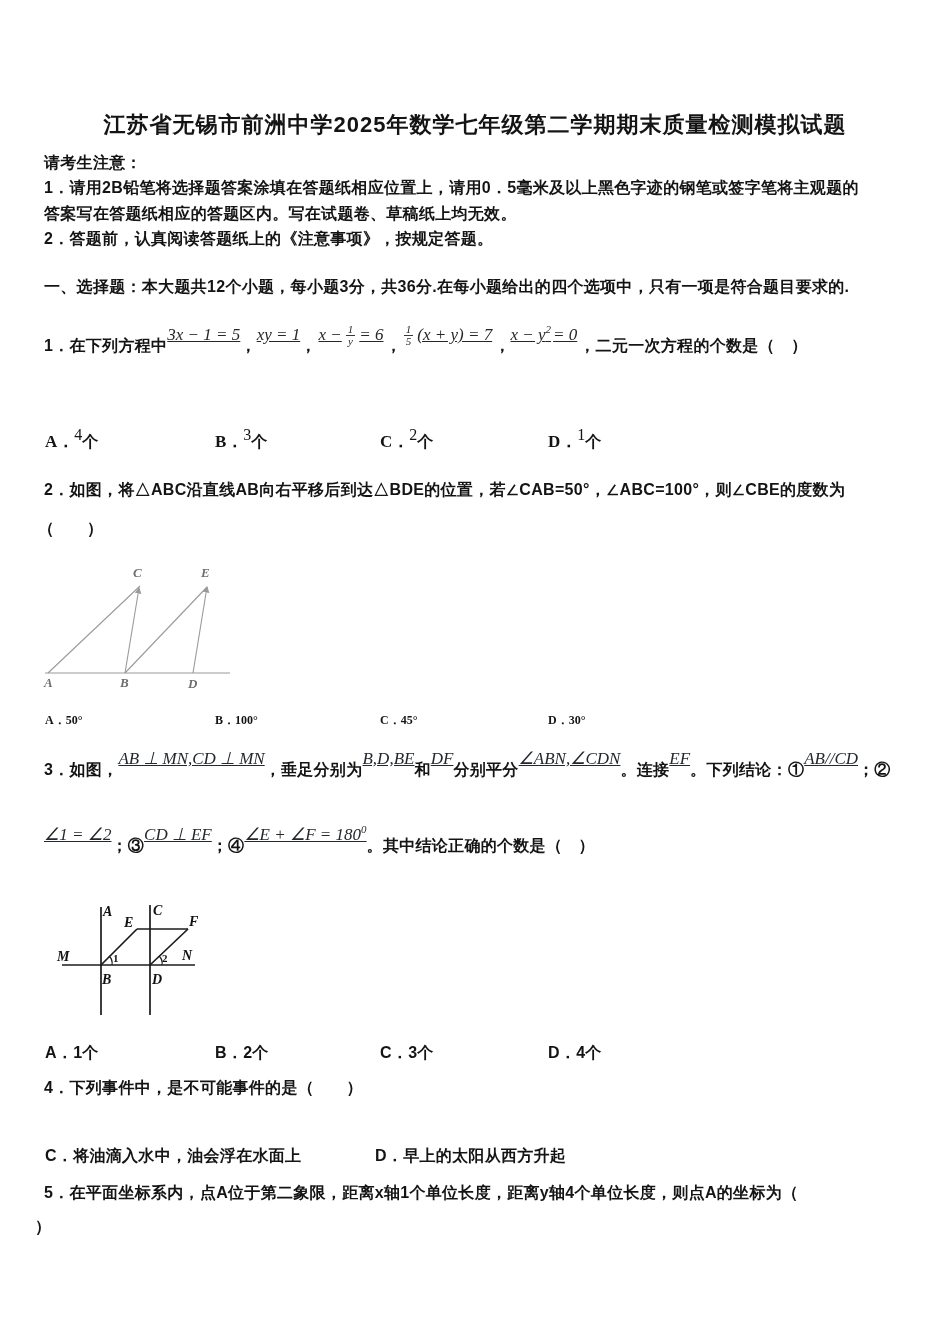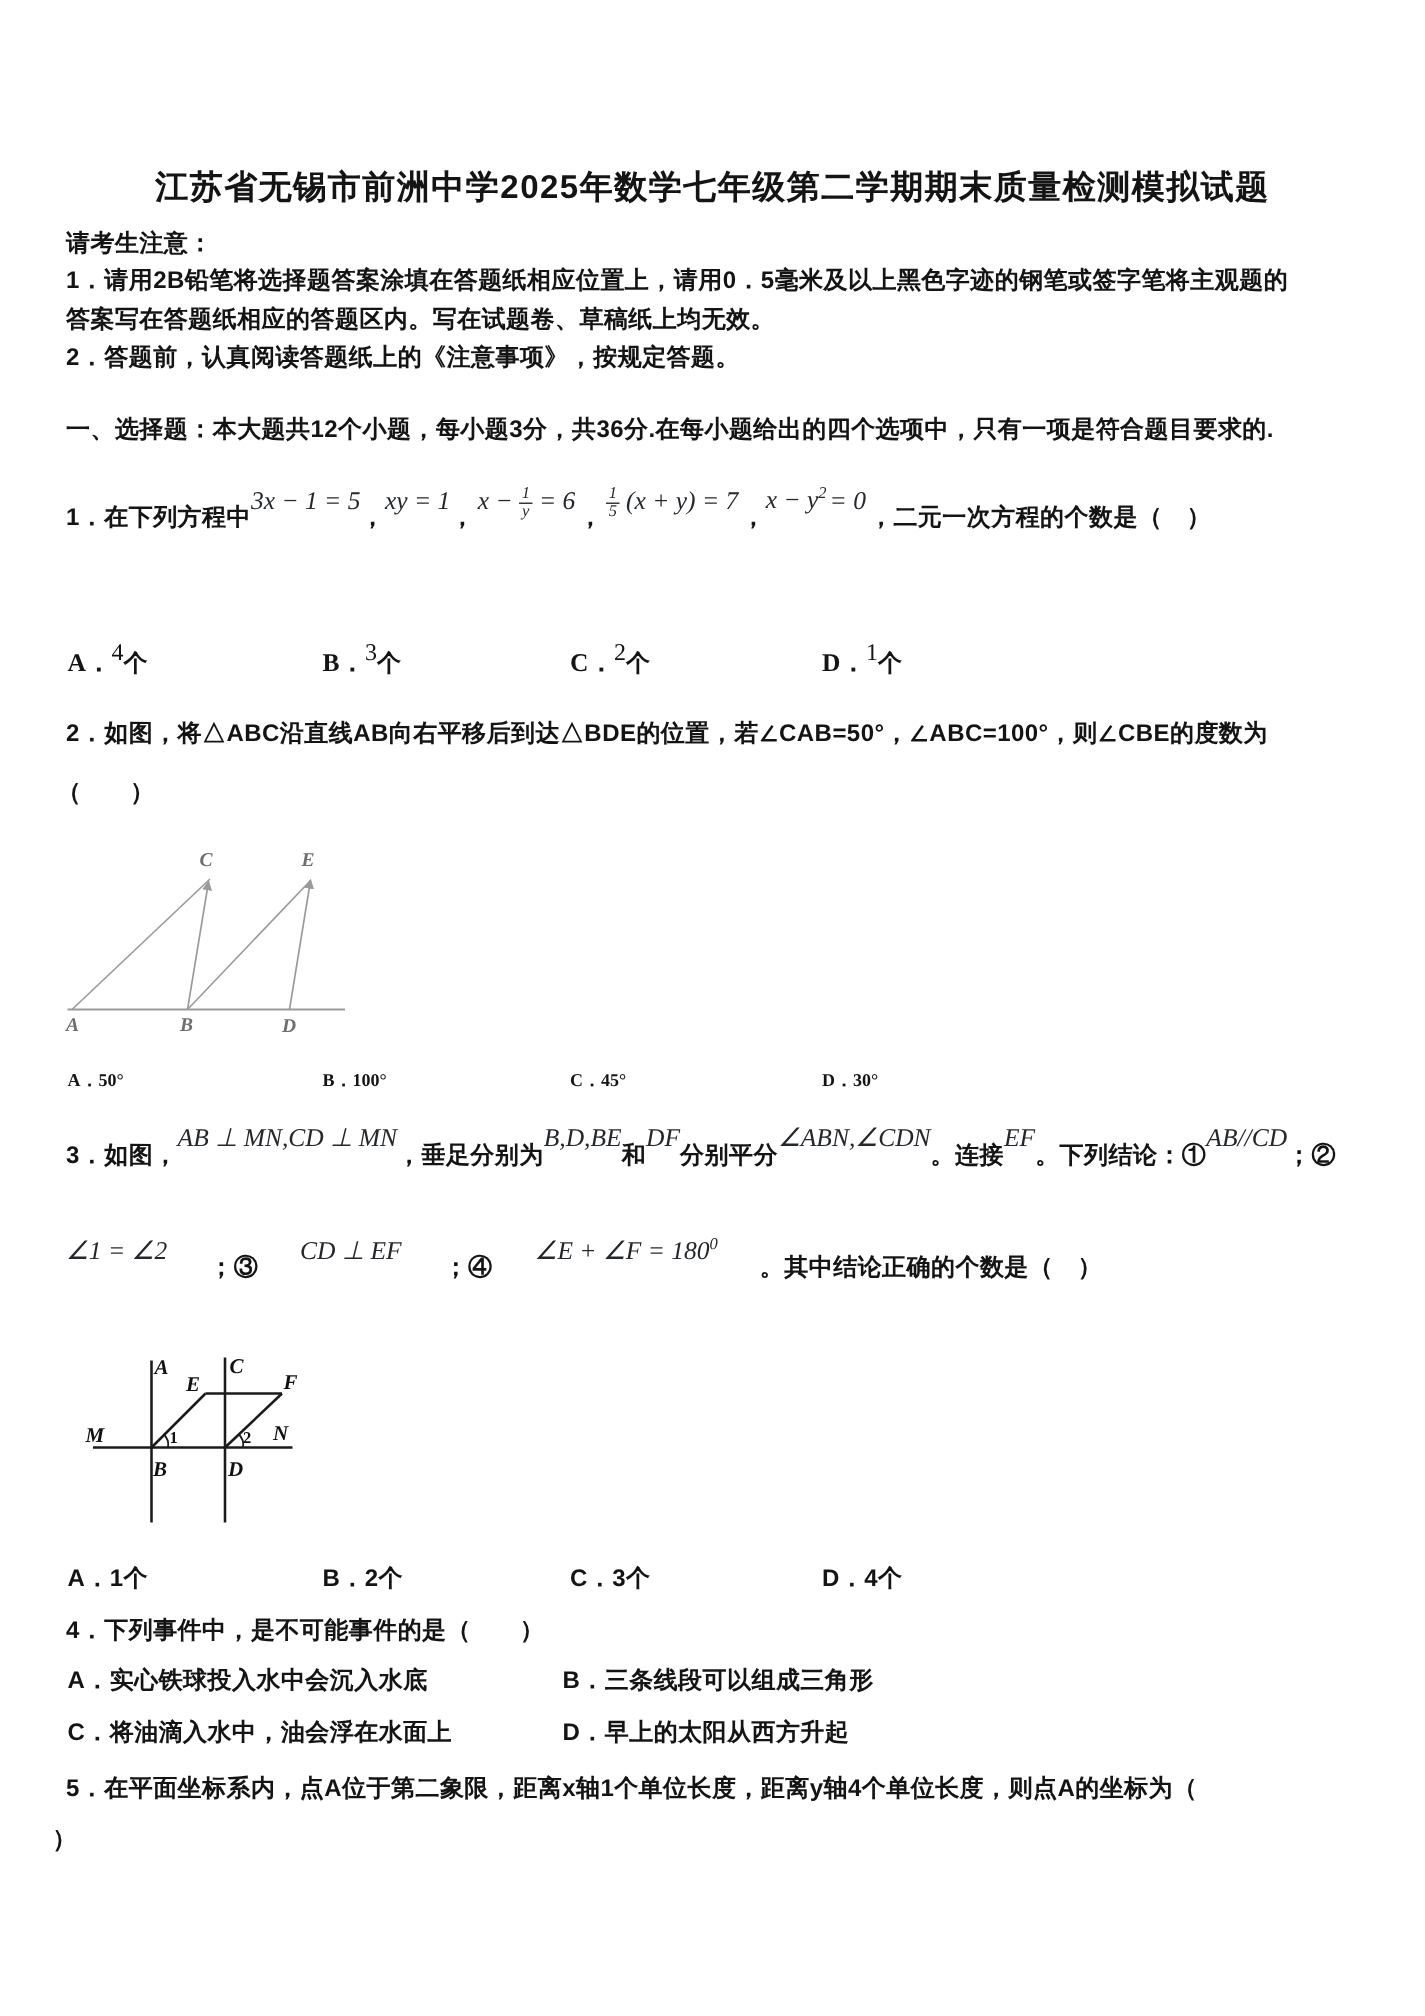--- a/index.html
+++ b/index.html
@@ -6,21 +6,21 @@
   .page { position:relative; width:948px; height:1344px; background:#fff;
           font-family:"Liberation Sans", sans-serif; color:#141414; overflow:hidden; }
   .abs { position:absolute; }
   .title { left:0; width:950px; text-align:center; font-size:22px; font-weight:800;
            letter-spacing:1px; white-space:nowrap; }
   .txt { font-size:16px; font-weight:600; line-height:22px; white-space:nowrap;
          letter-spacing:0.3px; }
   .row { display:flex; align-items:baseline; white-space:nowrap; }
   
   .fm { font-family:"Liberation Serif", serif; font-style:italic; font-weight:500;
-        font-size:17px; color:#24282c; position:relative; top:-11px; white-space:nowrap; }
+        font-size:17px; color:#24282c; position:relative; top:-11px; white-space:nowrap;text-decoration:underline; }
   .fm .pl { padding:0 2px; }
   .frac { display:inline-block; text-align:center; font-size:11px; line-height:1.05;
           vertical-align:-0.5em; font-style:italic; margin:0 2px; }
   .frac .fnum { display:block; padding:0 2px; }
   .frac .fden { display:block; border-top:1px solid #33383d; padding:0 2px; }
   .msup { font-size:11px; vertical-align:super; font-style:italic; }
   
   .optrow { left:0; width:950px; height:28px; }
   .opt { white-space:nowrap; }
   .ol { font-family:"Liberation Serif", serif; font-weight:700; font-size:17px; }
@@ -108,21 +108,21 @@
     <span class="fm">DF</span>
     <span class="txt">分别平分</span>
     <span class="fm">∠ABN,∠CDN</span>
     <span class="txt">。连接</span>
     <span class="fm">EF</span>
     <span class="txt">。下列结论：①</span>
     <span class="fm">AB//CD</span>
     <span class="txt">；②</span>
   </div>
 
-  <div class="abs row" style="left:44px; top:834px;gap:28px;">
+  <div class="abs row" style="left:44px; top:834px;">
     <span class="fm">∠1 = ∠2</span>
     <span class="txt">；③</span>
     <span class="fm">CD ⊥ EF</span>
     <span class="txt">；④</span>
     <span class="fm"><span>∠E + ∠F = 180</span><sup class="msup">0</sup></span>
     <span class="txt">。其中结论正确的个数是（　）</span>
   </div>
 
   <svg class="abs" style="left:55px; top:898px;" width="175" height="122" viewBox="0 0 175 122">
     <line x1="7" y1="67" x2="140" y2="67" stroke="#1b1b1b" stroke-width="1.7"></line>
@@ -146,24 +146,20 @@
   </svg>
 
   <div class="abs optrow" style="top:1042px;">
     <span class="abs txt" style="left:45px;">A．1个</span>
     <span class="abs txt" style="left:215px;">B．2个</span>
     <span class="abs txt" style="left:380px;">C．3个</span>
     <span class="abs txt" style="left:548px;">D．4个</span>
   </div>
 
   <div class="abs txt" style="left:44px; top:1077px;">4．下列事件中，是不可能事件的是（　　）</div>
-  <div class="abs optrow" style="top:1110px;">
-    <span class="abs txt" style="left:45px;">A．实心铁球投入水中会沉入水底</span>
-    <span class="abs txt" style="left:375px;">B．三条线段可以组成三角形</span>
-  </div>
   <div class="abs optrow" style="top:1145px;">
     <span class="abs txt" style="left:45px;">C．将油滴入水中，油会浮在水面上</span>
     <span class="abs txt" style="left:375px;text-align:center;">D．早上的太阳从西方升起</span>
   </div>
 
   <div class="abs txt" style="left:44px; top:1182px;">5．在平面坐标系内，点A位于第二象限，距离x轴1个单位长度，距离y轴4个单位长度，则点A的坐标为（</div>
   <div class="abs txt" style="left:35px; top:1216px;">）</div>
 
 </div>
 

